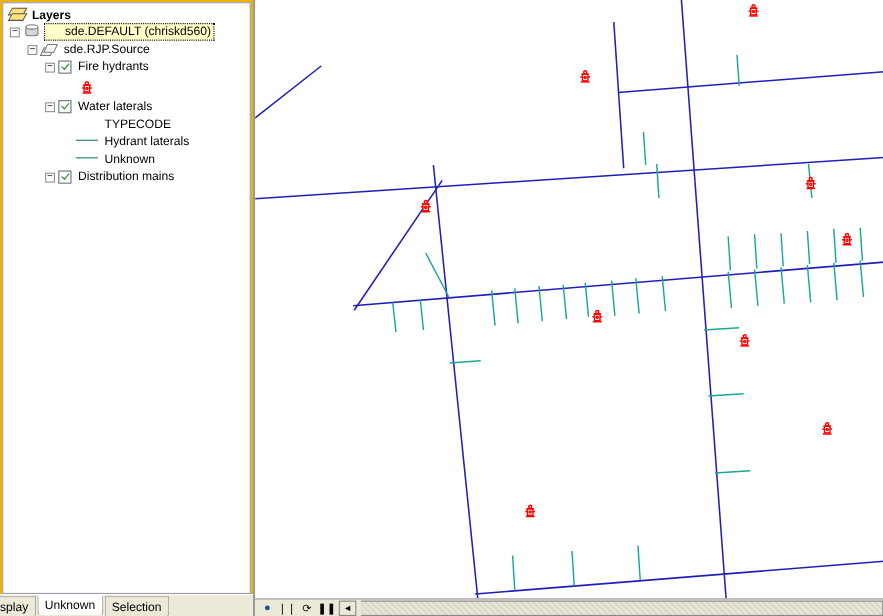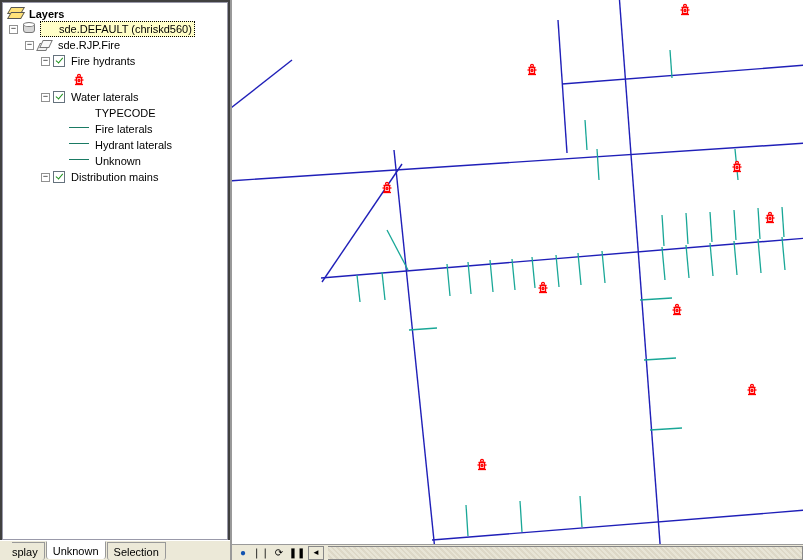--- a/index.html
+++ b/index.html
@@ -14,21 +14,21 @@
   .app {
     display: flex;
     width: 803px; height: 560px;
     position: relative;
   }
   
   .toc-panel {
     position: relative;
     width: 232px;
     height: 560px;
-    background: #404040;           
+    background: #eab308;           
     border-right: 2px solid #999;
     display: flex;
     flex-direction: column;
   }
   .toc-tree-wrap {
     flex: 1;
     background: #fff;
     border: 1px solid #99a;
     margin: 2px 2px 0 2px;
     overflow: auto;
@@ -114,21 +114,21 @@
     position:relative;
   }
   .hydrant svg { position:absolute; left:0; top:0; }
   
   .tabbar {
     height: 20px;
     background:#ece9d8;
     display:flex;
     align-items:flex-end;
     border-top:1px solid #fff;
-    padding-left:12px;
+    padding-left:0;
   }
   .tab {
     height:18px;
     padding:1px 6px 0 6px;
     margin-right:1px;
     background:#ece9d8;
     border:1px solid #999;
     border-bottom:none;
     border-radius:0 0 3px 3px;
     display:flex; align-items:center;
@@ -212,21 +212,21 @@
         <span class="node-label selected">sde.DEFAULT (chriskd560)</span>
       </div>
 
       <div class="row">
         <span class="ind" style="width:22px"></span>
         <span class="expander">−</span>
         <span class="dset-icon">
           <span class="a"></span>
             <span class="b"></span>
         </span>
-        <span class="node-label">sde.RJP.Fire</span>
+        <span class="node-label">sde.RJP.Source</span>
       </div>
 
       <div class="row">
         <span class="ind" style="width:38px"></span>
         <span class="expander">−</span>
         <span class="chk">
             <span class="tick"></span>
           </span>
         <span class="node-label">Fire hydrants</span>
       </div>
@@ -252,25 +252,20 @@
         <span class="expander">−</span>
         <span class="chk">
             <span class="tick"></span>
           </span>
         <span class="node-label">Water laterals</span>
       </div>
       <div class="row">
         <span class="ind" style="width:66px"></span>
         <span style="width:26px"></span>
         <span>TYPECODE</span>
-      </div>
-      <div class="row">
-        <span class="ind" style="width:66px"></span>
-        <span class="legend-line"></span>
-        <span>Fire laterals</span>
       </div>
       <div class="row">
         <span class="ind" style="width:66px"></span>
         <span class="legend-line"></span>
         <span>Hydrant laterals</span>
       </div>
       <div class="row">
         <span class="ind" style="width:66px"></span>
         <span class="legend-line"></span>
         <span>Unknown</span>

